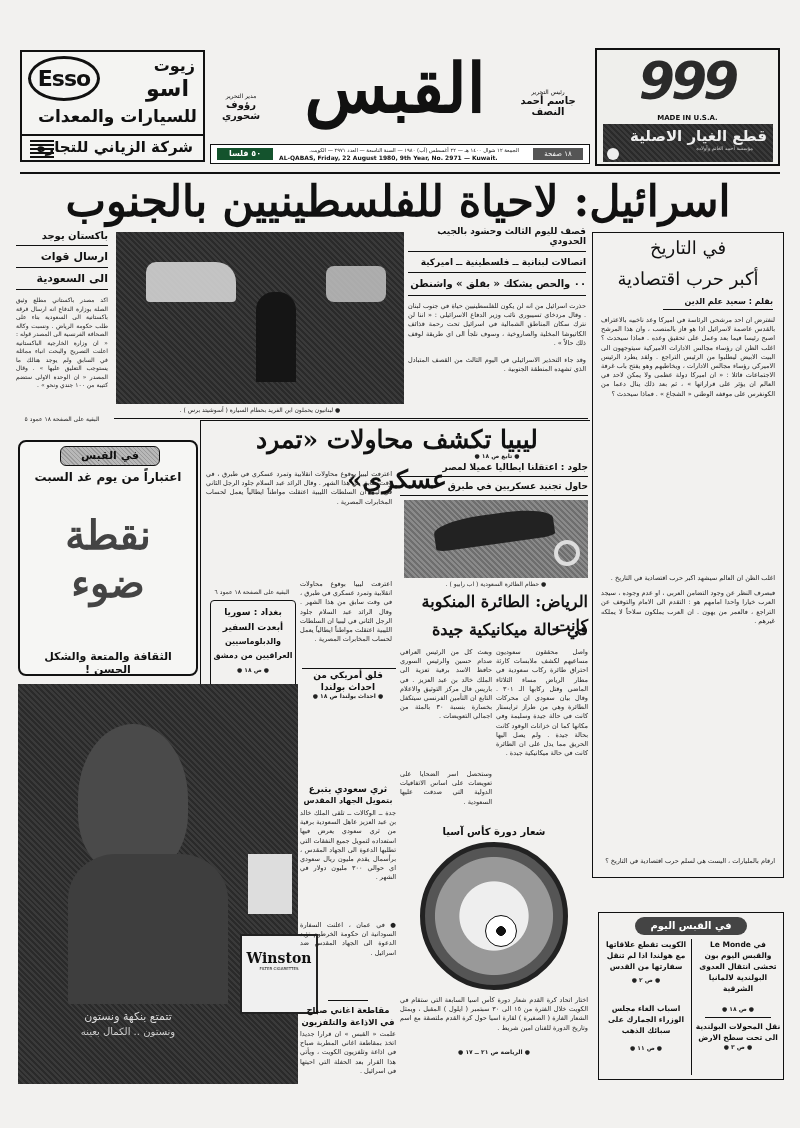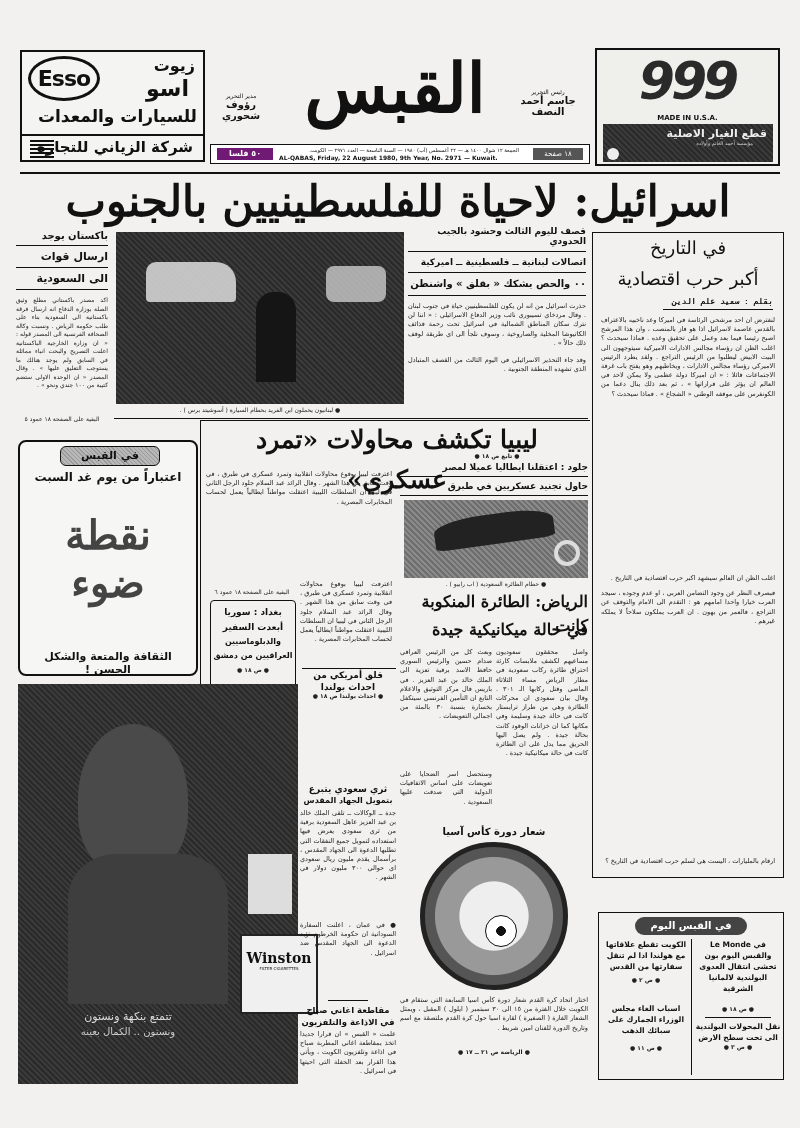--- a/index.html
+++ b/index.html
@@ -37,33 +37,33 @@
 <div class="abs center" style="left:206px;top:92px;width:70px;">
   <div style="font-size:6px;">مدير التحرير</div>
   <div class="bold" style="font-size:10px;">رؤوف شحوري</div>
 </div>
 <div class="abs center" style="left:508px;top:88px;width:80px;">
   <div style="font-size:6px;">رئيس التحرير</div>
   <div class="bold" style="font-size:10px;">جاسم أحمد النصف</div>
 </div>
 
 <div class="abs" style="left:210px;top:144px;width:380px;height:20px;border:1.5px solid #111;background:#fff;">
-  <div class="abs gray-box center bold" style="left:6px;top:3px;width:56px;height:12px;font-size:8px;color:#fff;line-height:12px;background:#701a75;">٥٠ فلسا</div>
+  <div class="abs gray-box center bold" style="left:6px;top:3px;width:56px;height:12px;font-size:8px;color:#fff;line-height:12px;background:#14532d;">٥٠ فلسا</div>
   <div class="abs" style="left:68px;top:1px;width:240px;">
     <div class="rtl" style="font-size:5.2px;line-height:8px;white-space:nowrap;overflow:hidden;">الجمعة ١٢ شوال ١٤٠٠ هـ — ٢٢ أغسطس (آب) ١٩٨٠ — السنة التاسعة — العدد ٢٩٧١ — الكويت.</div>
     <div class="bold" style="font-size:6px;line-height:8px;white-space:nowrap;">AL-QABAS, Friday, 22 August 1980, 9th Year, No. 2971 — Kuwait.</div>
   </div>
   <div class="abs gray-box center" style="right:6px;top:3px;width:50px;height:12px;font-size:7px;color:#fff;line-height:12px;background:#555;">١٨ صفحة</div>
 </div>
 
 <div class="abs box" style="left:595px;top:48px;width:185px;height:118px;background:#efefec;">
   <div class="abs center bold" style="left:10px;top:0;width:160px;font-size:52px;line-height:62px;color:#2a2a2a;letter-spacing:-4px;font-style:italic;">999</div>
   <div class="abs center bold" style="left:0;right:0;top:64px;font-size:7px;">MADE IN U.S.A.</div>
   <div class="abs photo" style="left:6px;top:74px;width:170px;height:38px;">
-    <div class="rtl bold" style="color:#eee;font-size:11px;padding:3px 6px 0 12px;">قطع الغيار الاصلية</div>
+    <div class="rtl bold" style="color:#eee;font-size:15px;padding:3px 6px 0 12px;">قطع الغيار الاصلية</div>
     <div class="rtl" style="color:#ccc;font-size:5px;padding-right:20px;">مؤسسة أحمد الغانم وأولاده</div>
     <div class="abs" style="left:4px;top:24px;width:12px;height:12px;border-radius:50%;background:#eee;"></div>
   </div>
 </div>
 
 <div class="abs rule" style="left:20px;right:20px;top:172px;border-top-width:2px;"></div>
 
 <div class="abs rtl bold" style="left:12px;right:16px;top:172px;font-size:43px;line-height:58px;text-align:center;font-family:'DejaVu Serif',serif;letter-spacing:-1px;">اسرائيل: لاحياة للفلسطينيين بالجنوب</div>
 
 <div class="abs" style="left:16px;top:230px;width:92px;">
@@ -92,21 +92,21 @@
   <div class="rtl bold" style="font-size:10px;margin-top:4px;">٠٠ والحص يشكك « بقلق » واشنطن</div>
   <div class="rule" style="margin:6px 0;"></div>
   <div class="body-text" style="height:50px;overflow:hidden;">حذرت اسرائيل من انه لن يكون للفلسطينيين حياة في جنوب لبنان . وقال مردخاي تسيبوري نائب وزير الدفاع الاسرائيلي : « اننا لن نترك سكان المناطق الشمالية في اسرائيل تحت رحمة قذائف الكاتيوشا المخلية والصاروخية ، وسوف نلجأ الى اي طريقة لوقف ذلك حالاً » .</div>
   <div class="body-text" style="height:94px;overflow:hidden;margin-top:4px;">وقد جاء التحذير الاسرائيلي في اليوم الثالث من القصف المتبادل الذي تشهده المنطقة الجنوبية .</div>
   <div class="caption bold" style="margin-top:2px;">● تابع ص ١٨ ●</div>
 </div>
 
 <div class="abs box" style="left:592px;top:232px;width:192px;height:646px;border-width:1.5px;">
   <div class="rtl" style="font-size:18px;text-align:center;margin-top:4px;font-family:'DejaVu Serif',serif;">في التاريخ</div>
   <div class="rtl" style="font-size:18px;text-align:center;margin-top:10px;font-family:'DejaVu Serif',serif;">أكبر حرب اقتصادية</div>
-  <div class="rtl bold" style="font-size:8px;margin:8px 10px 0;padding-bottom:3px;border-bottom:1.5px solid #111;width:110px;margin-left:auto;font-family:Liberation Mono, monospace;">بقلم : سعيد علم الدين</div>
+  <div class="rtl bold" style="font-size:8px;margin:8px 10px 0;padding-bottom:3px;border-bottom:1.5px solid #111;width:110px;margin-left:auto;">بقلم : سعيد علم الدين</div>
   <div class="body-text" style="padding:6px 8px 0;height:258px;overflow:hidden;">لنفترض ان احد مرشحي الرئاسة في اميركا وعد ناخبيه بالاعتراف بالقدس عاصمة لاسرائيل اذا هو فاز بالمنصب ، وان هذا المرشح اصبح رئيسا فيما بعد وعمل على تحقيق وعده . فماذا سيحدث ؟ اغلب الظن ان رؤساء مجالس الادارات الاميركية سيتوجهون الى البيت الابيض ليطلبوا من الرئيس التراجع . ولقد يطرد الرئيس الاميركي رؤساء مجالس الادارات ، ويخاطبهم وهو يفتح باب غرفة الاجتماعات قائلا : « ان اميركا دولة عظمى ولا يمكن لاحد في العالم ان يؤثر على قراراتها » ، ثم بعد ذلك ينال دعما من الكونغرس على موقفه الوطني « الشجاع » . فماذا سيحدث ؟</div>
   <div class="body-text" style="padding:6px 8px 0;">اغلب الظن ان العالم سيشهد اكبر حرب اقتصادية في التاريخ .</div>
   <div class="body-text" style="padding:6px 8px 0;height:270px;overflow:hidden;">فبصرف النظر عن وجود التضامن العربي ، او عدم وجوده ، سيجد العرب خيارا واحدا امامهم هو : التقدم الى الامام والتوقف عن التراجع ، فالعمر من يهون . ان العرب يملكون سلاحاً لا يملكه غيرهم .</div>
   <div class="body-text" style="padding:4px 8px 0;">ارقام بالمليارات ، اليست هي لسلم حرب اقتصادية في التاريخ ؟</div>
 </div>
 
 <div class="abs rule" style="left:114px;right:212px;top:418px;"></div>
 
 <div class="abs box" style="left:200px;top:420px;width:390px;height:460px;border-width:1.5px;border-right:none;border-bottom:none;"></div>
 <div class="abs rtl bold" style="left:206px;top:420px;width:382px;font-size:25px;line-height:40px;font-family:'DejaVu Serif',serif;text-align:center;">ليبيا تكشف محاولات «تمرد عسكري»</div>

